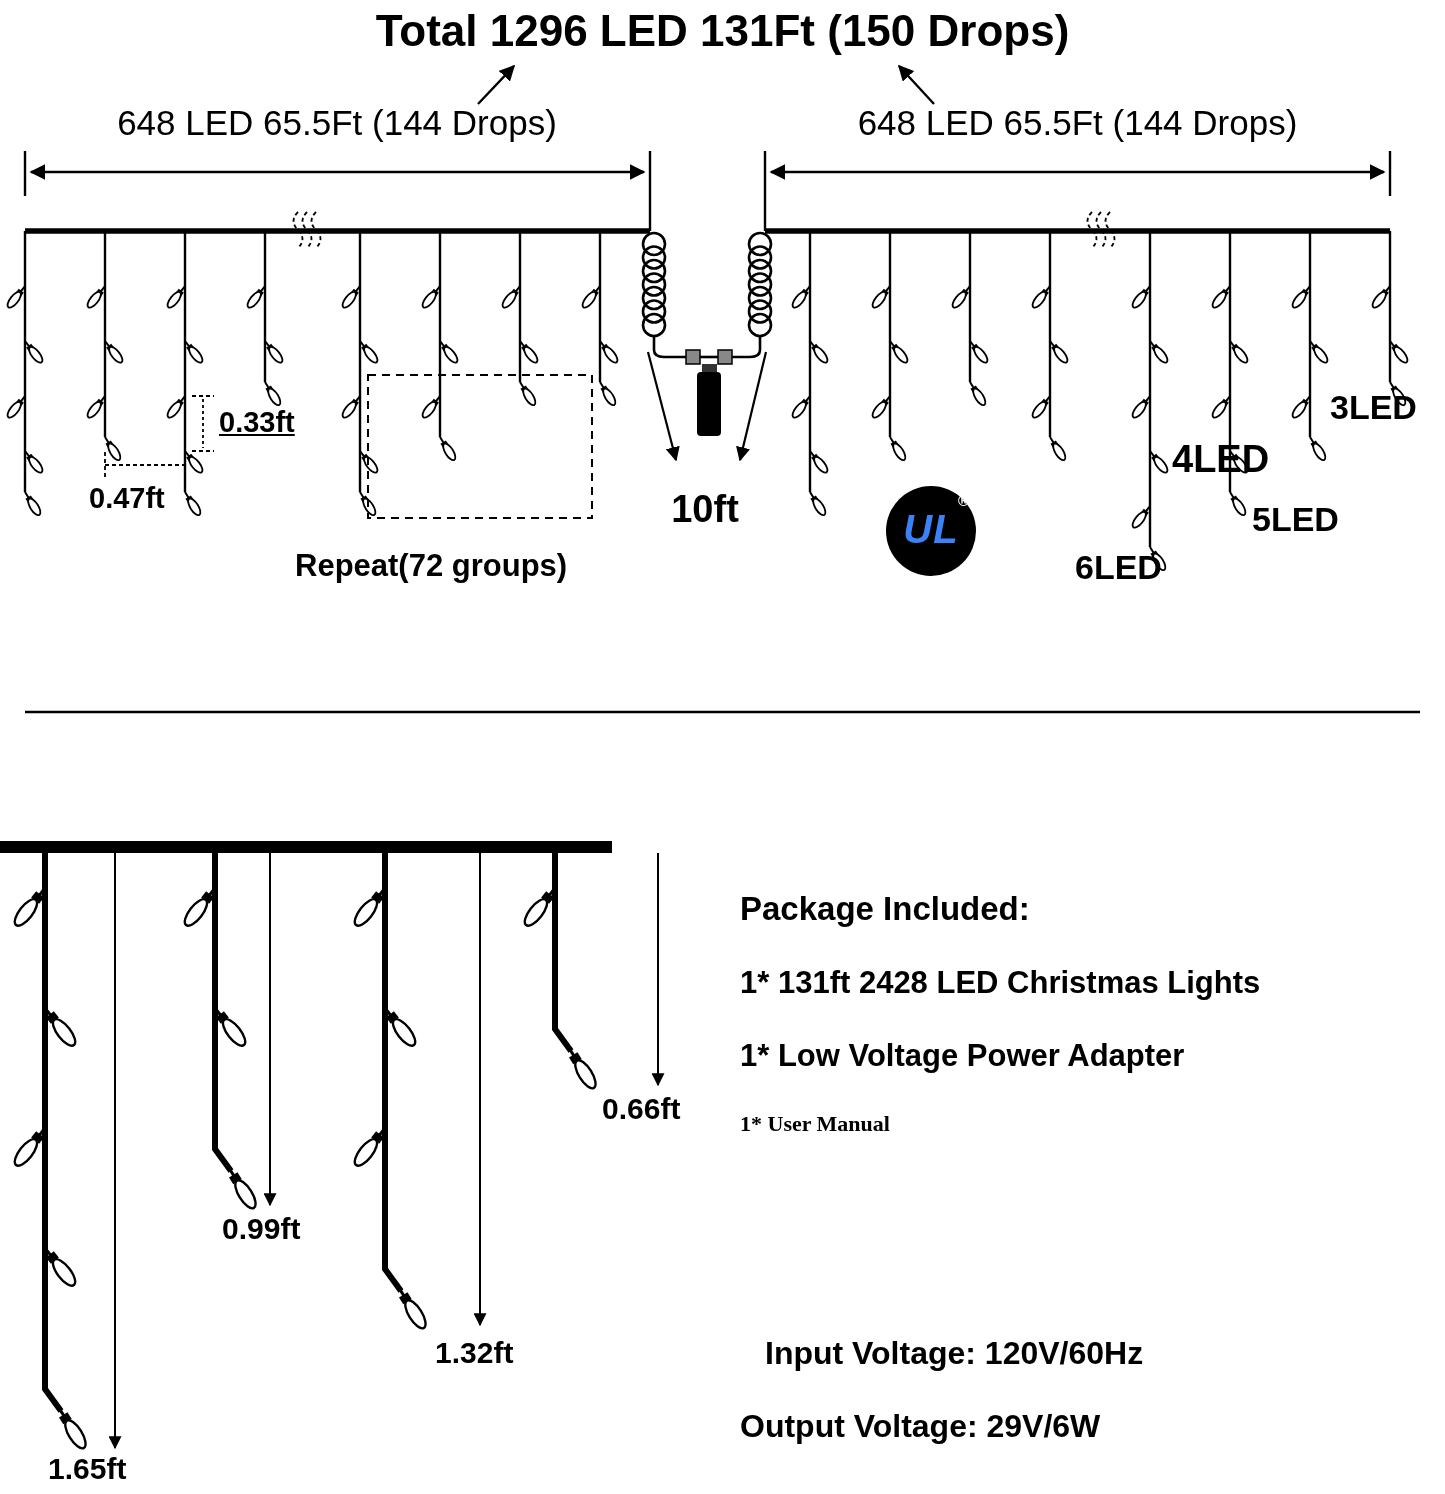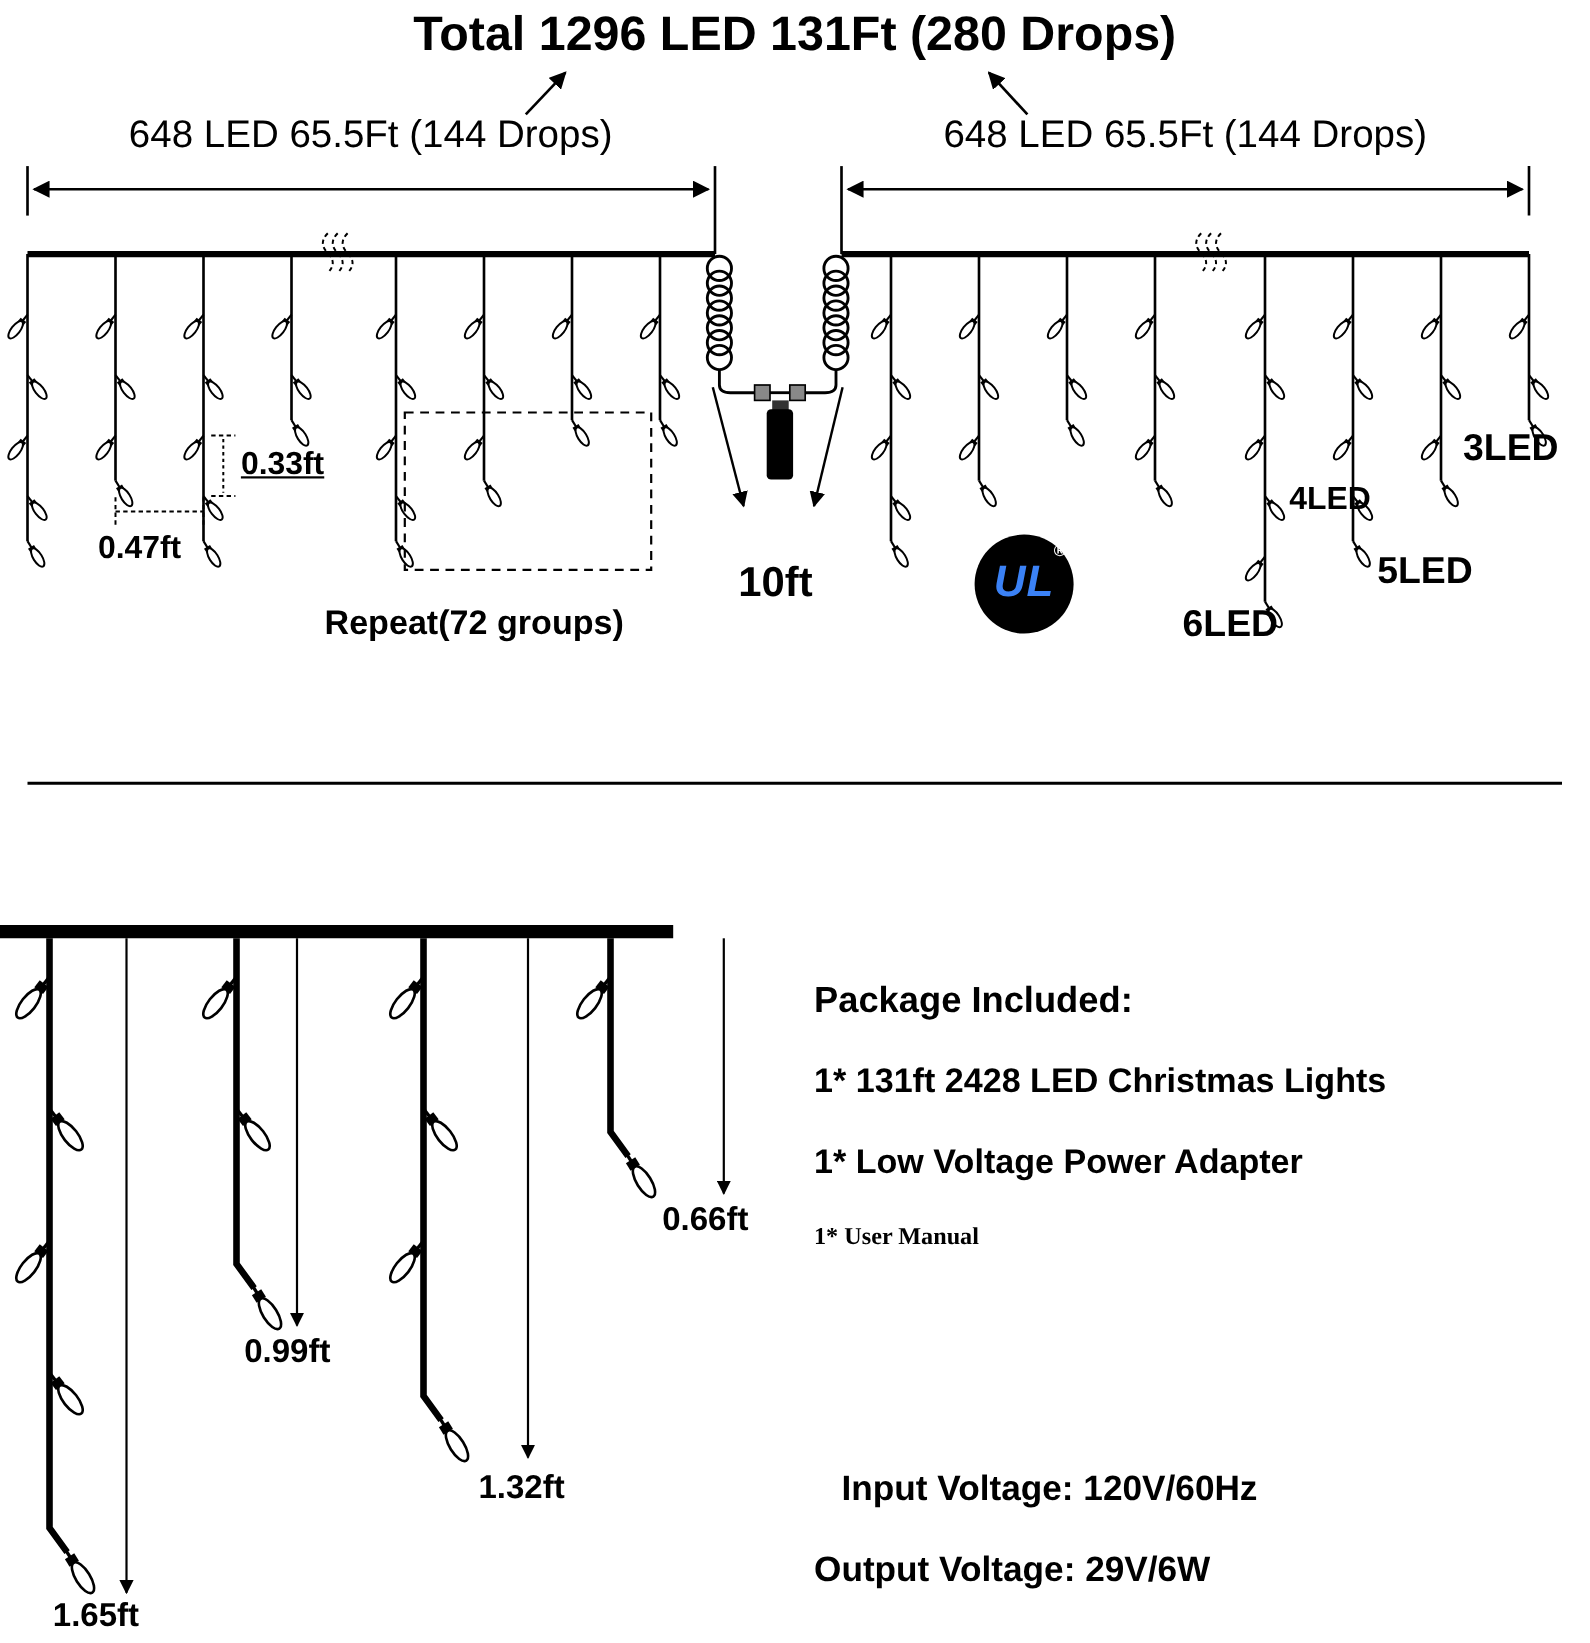--- a/index.html
+++ b/index.html
@@ -8,23 +8,23 @@
     font-family:"Liberation Sans","DejaVu Sans",sans-serif;color:#000;overflow:hidden;
   }
   svg.art{position:absolute;left:0;top:0;}
   .lbl{position:absolute;white-space:nowrap;font-weight:bold;color:#000;}
   .title{left:0;right:0;top:6px;text-align:center;font-size:44px;font-weight:bold;}
   .sec-left{left:42px;width:590px;top:103px;text-align:center;font-size:35px;font-weight:normal;}
   .sec-right{left:785px;width:585px;top:103px;text-align:center;font-size:35px;font-weight:normal;}
   .led-spacing{left:219px;top:406px;font-size:29px;text-decoration:underline;}
   .drop-spacing{left:89px;top:482px;font-size:29px;}
   .repeat{left:295px;top:548px;font-size:31px;}
-  .lead{left:640px;width:130px;top:488px;text-align:center;font-size:38px;margin-top:21px;}
+  .lead{left:640px;width:130px;top:488px;text-align:center;font-size:38px;}
   .t3led{left:1330px;top:388px;font-size:34px;}
-  .t4led{left:1172px;top:438px;font-size:29px;}
+  .t4led{left:1172px;top:438px;font-size:38px;}
   .t5led{left:1252px;top:500px;font-size:34px;}
   .t6led{left:1075px;top:548px;font-size:34px;}
   .ul-badge{position:absolute;left:886px;top:486px;width:90px;height:90px;background:#000;border-radius:50%;}
   .ul-text{position:absolute;left:0;right:0;top:21px;text-align:center;color:#3b82f6;font-size:40px;font-weight:bold;font-style:italic;letter-spacing:1px;}
   .ul-r{position:absolute;right:7px;top:6px;color:#fff;font-size:15px;font-weight:bold;font-style:normal;}
   .m066{left:602px;top:1092px;font-size:30px;}
   .m099{left:222px;top:1212px;font-size:30px;}
   .m132{left:435px;top:1336px;font-size:30px;}
   .m165{left:48px;top:1452px;font-size:30px;}
   .pkg-h{left:740px;top:890px;font-size:33px;}
@@ -512,21 +512,21 @@
         <line x1="0" y1="0" x2="9" y2="0" stroke="#000" stroke-width="3"></line>
         <rect x="8" y="-5" width="8" height="10" fill="#000"></rect>
         <ellipse cx="31" cy="0" rx="16" ry="6.5" fill="#fff" stroke="#000" stroke-width="2.4"></ellipse>
       </g>
       <line x1="115" y1="853" x2="115" y2="1448" stroke="#000" stroke-width="2" marker-end="url(#ah)"></line>
       <line x1="270" y1="853" x2="270" y2="1205" stroke="#000" stroke-width="2" marker-end="url(#ah)"></line>
       <line x1="480" y1="853" x2="480" y2="1325" stroke="#000" stroke-width="2" marker-end="url(#ah)"></line>
       <line x1="658" y1="853" x2="658" y2="1085" stroke="#000" stroke-width="2" marker-end="url(#ah)"></line>
     </svg>
 
-  <div class="lbl title">Total 1296 LED 131Ft (280 Drops)</div>
+  <div class="lbl title">Total 1296 LED 131Ft (150 Drops)</div>
   <div class="lbl sec-left">648 LED 65.5Ft (144 Drops)</div>
   <div class="lbl sec-right">648 LED 65.5Ft (144 Drops)</div>
 
   <div class="lbl led-spacing">0.33ft</div>
   <div class="lbl drop-spacing">0.47ft</div>
   <div class="lbl repeat">Repeat(72 groups)</div>
   <div class="lbl lead">10ft</div>
 
   <div class="lbl t3led">3LED</div>
   <div class="lbl t4led">4LED</div>

